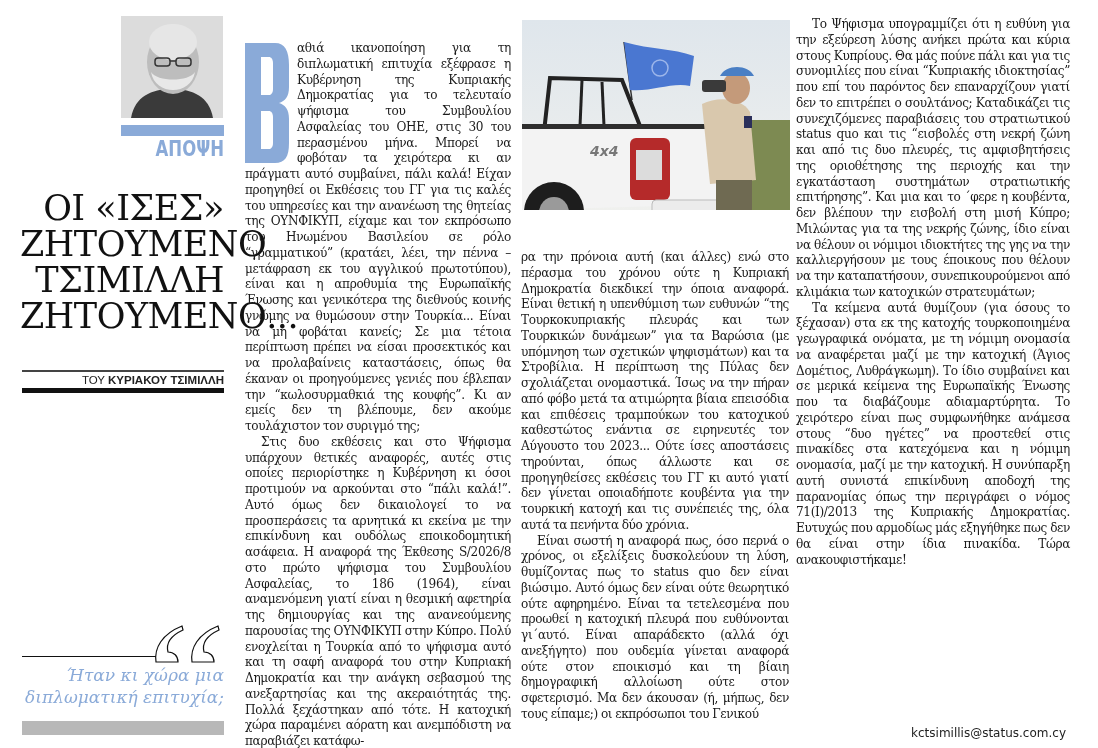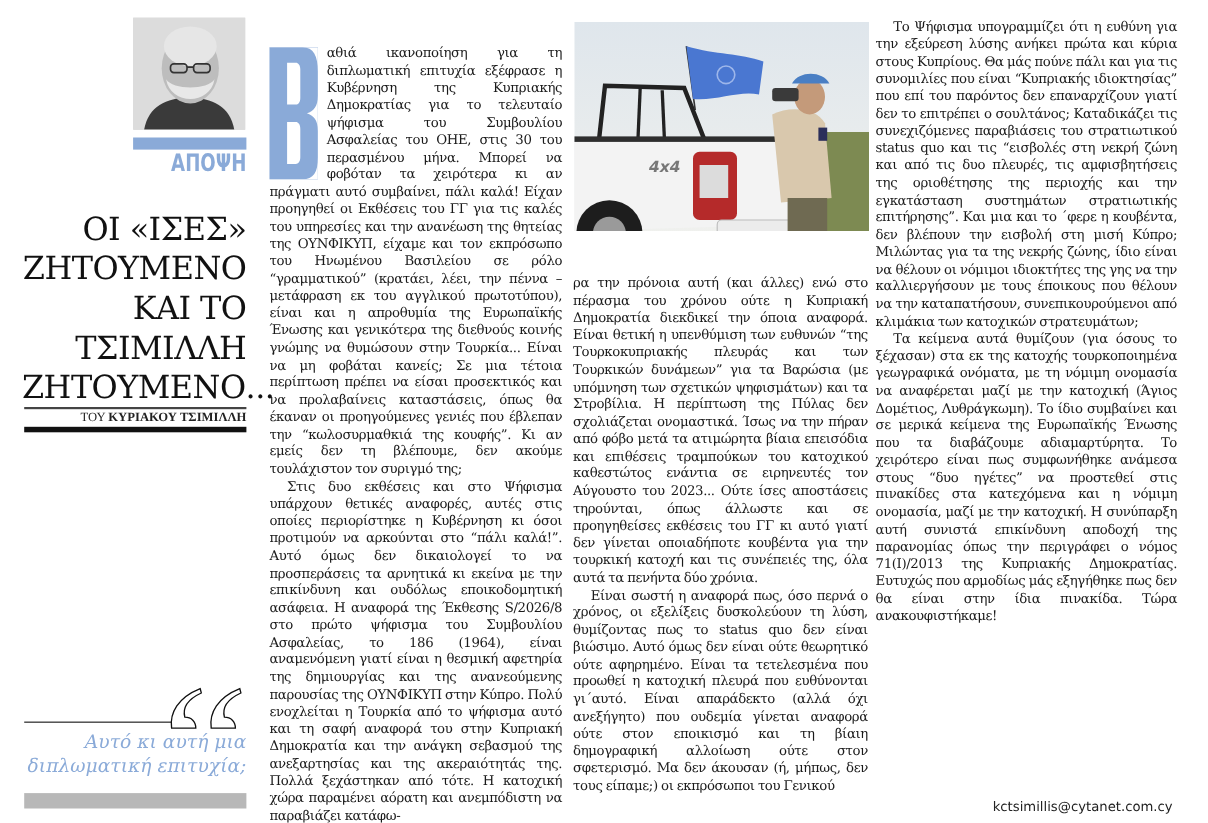--- a/index.html
+++ b/index.html
@@ -2,23 +2,23 @@
 <html><head>
 <meta charset="utf-8">
 <style>
   html,body{margin:0;padding:0;background:#fff;}
   body{width:1098px;height:748px;position:relative;overflow:hidden;font-family:"DejaVu Serif",serif;color:#1a1a1a;}
   .abs{position:absolute;}
   
   #portrait{left:121px;top:16px;width:102px;height:102px;background:#d8d8d8;overflow:hidden;}
   #label-bar{left:121px;top:125px;width:103px;height:11px;background:#8aaad8;}
   #label{left:121px;top:136px;width:103px;height:26px;text-align:right;font-family:"DejaVu Sans",sans-serif;font-weight:bold;font-size:22px;line-height:26px;color:#8aaad8;letter-spacing:0px;transform:scaleX(0.75);transform-origin:right center;}
-  #headline{left:20px;top:190px;width:204px;text-align:right;font-family:"DejaVu Serif",serif;font-size:29px;line-height:36px;color:#111;letter-spacing:-0.5px;}
+  #headline{left:20px;top:190px;width:204px;text-align:right;font-family:"DejaVu Serif",serif;font-size:35px;line-height:36px;color:#111;letter-spacing:-0.5px;}
   #byline-top{left:22px;top:370px;width:202px;height:2px;background:#444;}
-  #byline{left:22px;top:373px;width:202px;text-align:right;font-family:Liberation Serif, serif;font-size:11.5px;line-height:14px;color:#222;}
+  #byline{left:22px;top:373px;width:202px;text-align:right;font-family:Liberation Sans, sans-serif;font-size:11.5px;line-height:14px;color:#222;}
   #byline b{font-weight:bold;}
   #byline-bottom{left:22px;top:388px;width:202px;height:5px;background:#111;}
   #quote-icon{left:152px;top:618px;width:72px;height:48px;}
   #quote-line{left:22px;top:656px;width:134px;height:1px;background:#111;}
   #pullquote{left:22px;top:664px;width:202px;text-align:right;font-family:"DejaVu Serif",serif;font-style:italic;font-size:17px;line-height:22px;color:#8aaad8;}
   #pull-bar{left:22px;top:721px;width:202px;height:14px;background:#b8b8b8;}
   
   .col{font-family:"DejaVu Serif",serif;font-size:12.1px;line-height:15.75px;color:#1a1a1a;text-align:justify;letter-spacing:-0.35px;word-spacing:-0.5px;}
   .col p{margin:0;text-indent:16px;hyphens:manual;}
   .col p.noind{text-indent:0;}
@@ -43,40 +43,39 @@
     <rect x="55" y="42" width="15" height="8" rx="3" fill="none" stroke="#333" stroke-width="1.5"></rect>
     <line x1="49" y1="45" x2="55" y2="45" stroke="#333" stroke-width="1.5"></line>
   </svg>
 </div>
 <div id="label-bar" class="abs"></div>
 <div id="label" class="abs">ΑΠΟΨΗ</div>
 
 <div id="headline" class="abs">
   <div>ΟΙ «ΙΣΕΣ»</div>
   <div>ΖΗΤΟΥΜΕΝΟ</div>
-  <div>ΚΑΙ ΤΟ</div>
   <div>ΤΣΙΜΙΛΛΗ</div>
   <div>ΖΗΤΟΥΜΕΝΟ...</div>
 </div>
 
 <div id="byline-top" class="abs"></div>
 <div id="byline" class="abs">
   <span>ΤΟΥ</span>
   <b>ΚΥΡΙΑΚΟΥ ΤΣΙΜΙΛΛΗ</b>
 </div>
 <div id="byline-bottom" class="abs"></div>
 
 <div id="quote-icon" class="abs">
   <svg width="72" height="48" viewBox="0 0 72 48">
     <path d="M4 44 C2 30 10 16 30 8 L31 12 C18 18 14 26 16 34 C22 34 26 38 26 44 Z" fill="none" stroke="#111" stroke-width="1.2"></path>
     <path d="M40 44 C38 30 46 16 66 8 L67 12 C54 18 50 26 52 34 C58 34 62 38 62 44 Z" fill="none" stroke="#111" stroke-width="1.2"></path>
   </svg>
 </div>
 <div id="quote-line" class="abs"></div>
-<div id="pullquote" class="abs">Αυτό κι αυτή μια διπλωματική επιτυχία;</div>
+<div id="pullquote" class="abs">Ήταν κι χώρα μια διπλωματική επιτυχία;</div>
 <div id="pull-bar" class="abs"></div>
 
 <div id="col1" class="abs col">
   <div id="dropcap">
     <svg width="44" height="120" viewBox="0 0 44 120">
       <rect width="44" height="120" fill="#fff"></rect>
       <path d="M0 0 H30 C40 0 44 8 44 22 V44 C44 54 40 58 34 60 C40 62 44 66 44 76 V100 C44 114 40 120 30 120 H0 Z M16 14 V52 H24 C26 52 28 50 28 46 V20 C28 16 26 14 24 14 Z M16 68 V106 H24 C26 106 28 104 28 100 V74 C28 70 26 68 24 68 Z" fill="#8aaad8" fill-rule="evenodd"></path>
     </svg>
     
   </div>
@@ -125,13 +124,13 @@
 <div id="col2" class="abs col">
   <p class="noind">ρα την πρόνοια αυτή (και άλλες) ενώ στο πέρασμα του χρόνου ούτε η Κυπριακή Δημοκρατία διεκδικεί την όποια αναφορά. Είναι θετική η υπενθύμιση των ευθυνών “της Τουρκοκυπριακής πλευράς και των Τουρκικών δυνάμεων” για τα Βαρώσια (με υπόμνηση των σχετικών ψηφισμάτων) και τα Στροβίλια. Η περίπτωση της Πύλας δεν σχολιάζεται ονομαστικά. Ίσως να την πήραν από φόβο μετά τα ατιμώρητα βίαια επεισόδια και επιθέσεις τραμπούκων του κατοχικού καθεστώτος ενάντια σε ειρηνευτές τον Αύγουστο του 2023... Ούτε ίσες αποστάσεις τηρούνται, όπως άλλωστε και σε προηγηθείσες εκθέσεις του ΓΓ κι αυτό γιατί δεν γίνεται οποιαδήποτε κουβέντα για την τουρκική κατοχή και τις συνέπειές της, όλα αυτά τα πενήντα δύο χρόνια.</p>
   <p>Είναι σωστή η αναφορά πως, όσο περνά ο χρόνος, οι εξελίξεις δυσκολεύουν τη λύση, θυμίζοντας πως το status quo δεν είναι βιώσιμο. Αυτό όμως δεν είναι ούτε θεωρητικό ούτε αφηρημένο. Είναι τα τετελεσμένα που προωθεί η κατοχική πλευρά που ευθύνονται γι΄αυτό. Είναι απαράδεκτο (αλλά όχι ανεξήγητο) που ουδεμία γίνεται αναφορά ούτε στον εποικισμό και τη βίαιη δημογραφική αλλοίωση ούτε στον σφετερισμό. Μα δεν άκουσαν (ή, μήπως, δεν τους είπαμε;) οι εκπρόσωποι του Γενικού</p>
 </div>
 
 <div id="col3" class="abs col">
   <p>Το Ψήφισμα υπογραμμίζει ότι η ευθύνη για την εξεύρεση λύσης ανήκει πρώτα και κύρια στους Κυπρίους. Θα μάς πούνε πάλι και για τις συνομιλίες που είναι “Κυπριακής ιδιοκτησίας” που επί του παρόντος δεν επαναρχίζουν γιατί δεν το επιτρέπει ο σουλτάνος; Καταδικάζει τις συνεχιζόμενες παραβιάσεις του στρατιωτικού status quo και τις “εισβολές στη νεκρή ζώνη και από τις δυο πλευρές, τις αμφισβητήσεις της οριοθέτησης της περιοχής και την εγκατάσταση συστημάτων στρατιωτικής επιτήρησης”. Και μια και το ΄φερε η κουβέντα, δεν βλέπουν την εισβολή στη μισή Κύπρο; Μιλώντας για τα της νεκρής ζώνης, ίδιο είναι να θέλουν οι νόμιμοι ιδιοκτήτες της γης να την καλλιεργήσουν με τους έποικους που θέλουν να την καταπατήσουν, συνεπικουρούμενοι από κλιμάκια των κατοχικών στρατευμάτων;</p>
   <p>Τα κείμενα αυτά θυμίζουν (για όσους το ξέχασαν) στα εκ της κατοχής τουρκοποιημένα γεωγραφικά ονόματα, με τη νόμιμη ονομασία να αναφέρεται μαζί με την κατοχική (Άγιος Δομέτιος, Λυθράγκωμη). Το ίδιο συμβαίνει και σε μερικά κείμενα της Ευρωπαϊκής Ένωσης που τα διαβάζουμε αδιαμαρτύρητα. Το χειρότερο είναι πως συμφωνήθηκε ανάμεσα στους “δυο ηγέτες” να προστεθεί στις πινακίδες στα κατεχόμενα και η νόμιμη ονομασία, μαζί με την κατοχική. Η συνύπαρξη αυτή συνιστά επικίνδυνη αποδοχή της παρανομίας όπως την περιγράφει ο νόμος 71(Ι)/2013 της Κυπριακής Δημοκρατίας. Ευτυχώς που αρμοδίως μάς εξηγήθηκε πως δεν θα είναι στην ίδια πινακίδα. Τώρα ανακουφιστήκαμε!</p>
 </div>
 
-<div id="email" class="abs">kctsimillis@cytanet.com.cy</div>
+<div id="email" class="abs">kctsimillis@status.com.cy</div>
 
 </body></html>

